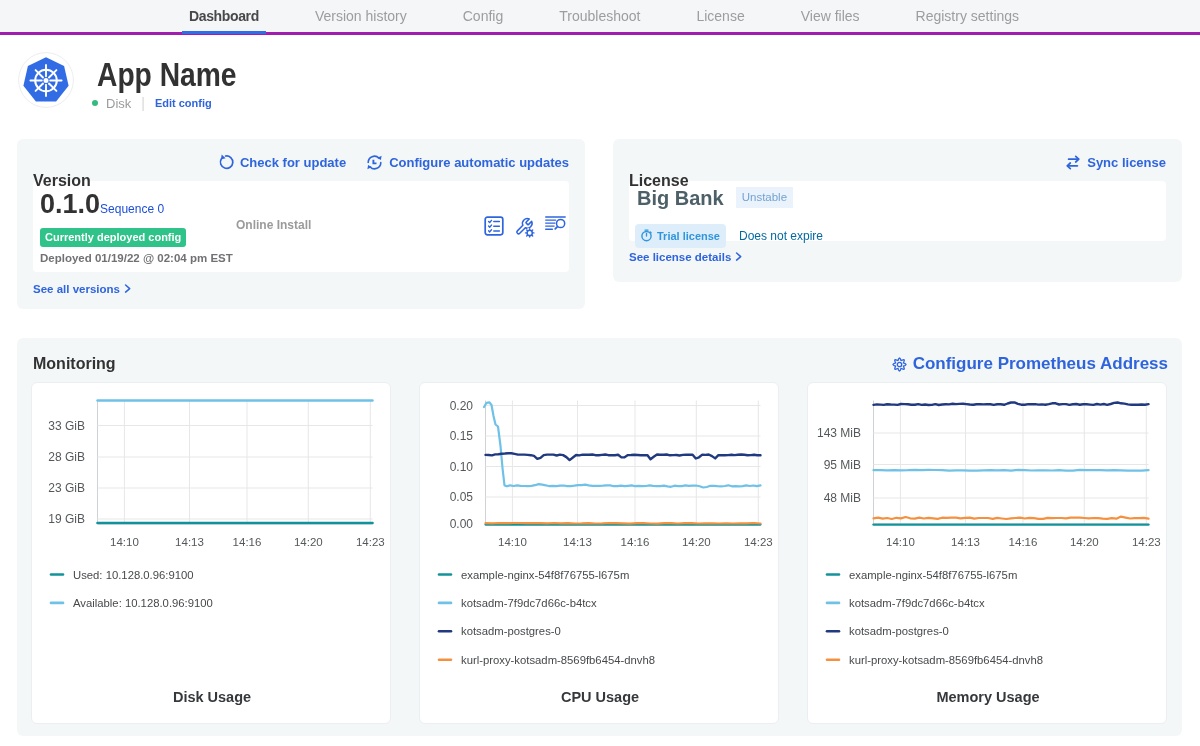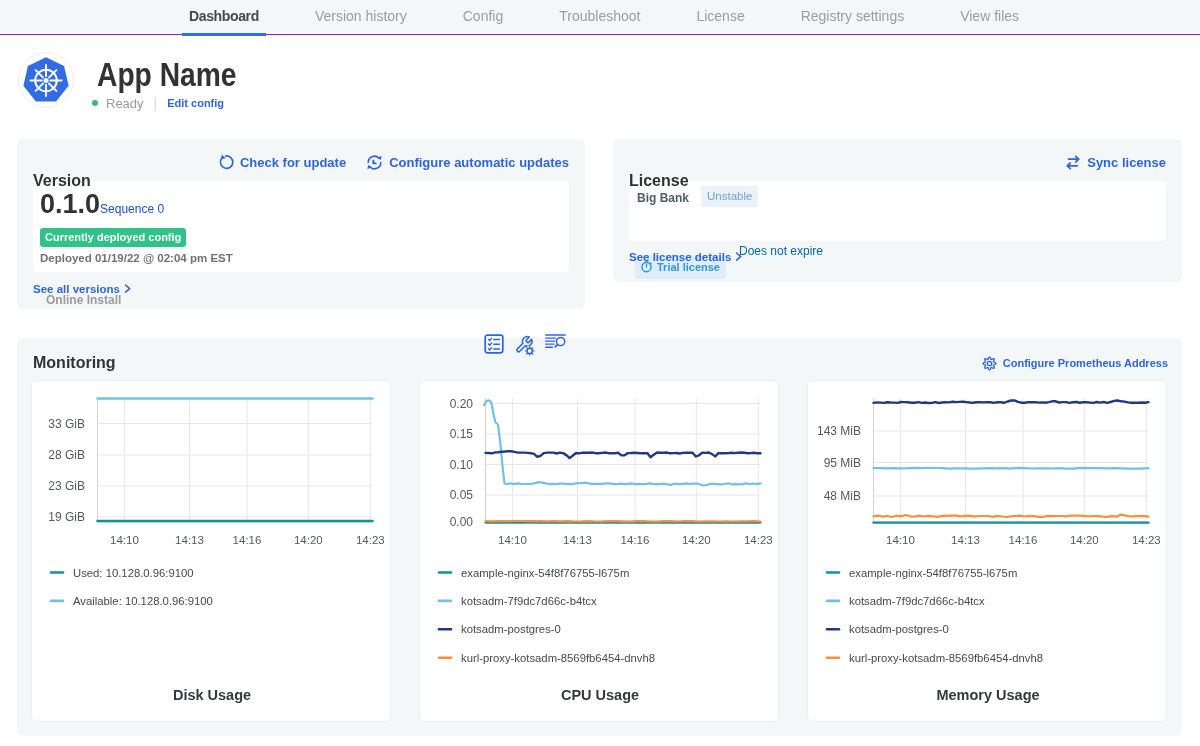--- a/index.html
+++ b/index.html
@@ -1,90 +1,90 @@
 <!DOCTYPE html>
 <html><head><meta charset="utf-8">
 <style>
 * { margin:0; padding:0; box-sizing:border-box; }
 html,body { width:1200px; height:746px; background:#fff; font-family:"Liberation Sans",sans-serif; overflow:hidden; }
-.nav { height:35px; background:#f4f6f8; border-bottom:1px solid #a21caf; display:flex; justify-content:center; padding-left:8px; }
+.nav { height:35px; background:#f4f6f8; border-bottom:3px solid #a21caf; display:flex; justify-content:center; padding-left:8px; }
 .tab { padding:0 28px; line-height:33px; font-size:14px; color:#9b9d9f; position:relative; }
 .tab.active { color:#48484a; font-weight:bold; letter-spacing:-0.35px; }
 .tab.active::after { content:""; position:absolute; left:21px; right:21px; bottom:-2px; height:3px; background:#326de6; }
 .hdr { display:flex; padding:17px 0 0 18px; }
 .hdr .txt { margin-left:23px; padding-top:3px; }
 h1 { font-size:34px; font-weight:800; color:#323232; transform:scaleX(0.83); transform-origin:left center; white-space:nowrap; }
 .status { margin-top:1px; margin-left:-5px; display:flex; align-items:center; font-size:13px; color:#9b9b9b; }
 .dot { width:6px; height:6px; border-radius:50%; background:#36ba7e; margin-right:8px; }
 .sep { color:#d8d8d8; margin:0 10px 0 10px; font-size:14px; }
 .link { color:#2f65dc; font-weight:bold; }
 .editcfg { font-size:11px; }
 .row1 { display:flex; margin:28px 18px 0 17px; gap:28px; }
 .card { background:#f4f7f8; border-radius:6px; padding:14px 16px 16px; }
 .vcard { width:568px; height:170px; }
 .lcard { width:569px; height:143px; }
 .cardhead { display:flex; align-items:center; justify-content:space-between; }
 .cardhead h2 { font-size:16px; color:#323232; position:relative; top:19px; }
 .links { display:flex; align-items:center; gap:20px; font-size:13px; }
 .ilink { display:flex; align-items:center; gap:6px; color:#2f65dc; font-weight:bold; }
-.whitebox { background:#fff; border-radius:4px; margin-top:10px;flex-direction:column; }
+.whitebox { background:#fff; border-radius:4px; margin-top:10px; }
 .vbox { height:91px; padding:8px 0 0 7px; display:flex; }
 .vercol { width:190px; flex-shrink:0; }
 .verline { display:flex; align-items:baseline; }
 .vernum { font-size:27px; font-weight:800; color:#323232; }
 .seq { font-size:12px; color:#1d4ed8; }
 .badge-green { display:inline-block; background:#2fc389; color:#fff; font-size:11px; font-weight:bold; border-radius:3px; padding:3px 5px 4px; margin-top:8px; white-space:nowrap; }
 .deployed { font-size:11.5px; font-weight:bold; color:#717174; margin-top:5px; white-space:nowrap; }
 .midcol { width:190px; flex-shrink:0; margin-left:6px; padding-top:29px; font-size:12px; font-weight:bold; color:#9b9b9b; white-space:nowrap; }
 .iconcol { display:flex; align-items:flex-start; gap:10px; margin-left:auto; margin-top:27px; padding-right:3px; }
 .seeall { margin-top:11px; font-size:11.5px; font-weight:bold; color:#2f65dc; }
 .lbox { height:60px; padding:6px 14px 0 8px; }
 .bigbank { display:flex; align-items:center; }
-.bigbank b { font-size:12px; color:#4d6068; }
+.bigbank b { font-size:20px; color:#4d6068; }
 .badge-blue { background:#eaf2fb; color:#73a3d2; font-size:11.5px; border-radius:0; padding:4px 6px 5px; margin-left:12px; position:relative; top:-1px; }
 .lrow2 { display:flex; align-items:center; margin-top:14px; margin-left:-2px; }
-.badge-trial { background:#ddedfa; color:#3095dc; font-size:11px; font-weight:bold; border-radius:4px; padding:5px 6px 6px 5px; display:flex; align-items:center; gap:4px;margin-top:33px; }
+.badge-trial { background:#ddedfa; color:#3095dc; font-size:11px; font-weight:bold; border-radius:4px; padding:5px 6px 6px 5px; display:flex; align-items:center; gap:4px; }
 .noexpire { font-size:12px; color:#0369a1; margin-left:13px; }
 .seelic { margin-top:10px; font-size:11.5px; font-weight:bold; color:#2f65dc; }
 .moncard { margin:29px 18px 0 17px; width:1165px; height:398px; padding:14px 14px; }
 .monhead { display:flex; justify-content:space-between; align-items:center; padding-left:2px; margin-top:2px; }
 .monhead h2 { font-size:16px; color:#323232; }
 .charts { display:flex; gap:28px; margin-top:8px; }
 .chartcard { width:360px; height:342px; background:#fff; border:1px solid #eceff1; border-radius:6px; overflow:hidden; }
 </style></head>
 <body>
 <div class="nav">
   <div class="tab active">Dashboard</div>
   <div class="tab">Version history</div>
   <div class="tab">Config</div>
   <div class="tab">Troubleshoot</div>
   <div class="tab">License</div>
+  <div class="tab">View files</div>
   <div class="tab">Registry settings</div>
-  <div class="tab">View files</div>
 </div>
 <div class="hdr">
   <svg width="56" height="56" viewBox="0 0 56 56">
 <circle cx="28" cy="28" r="27.4" fill="#fff" stroke="#ededed" stroke-width="1"></circle>
 <polygon points="28.0,5.3 46.1,14.0 50.6,33.7 38.1,49.4 17.9,49.4 5.4,33.7 9.9,14.0" fill="#326ce5"></polygon>
 <circle cx="28" cy="28.5" r="10.8" stroke="#fff" stroke-width="2" fill="none"></circle>
 <circle cx="28" cy="28.5" r="2.5" fill="#fff"></circle>
 <line x1="28.0" y1="24.3" x2="28.0" y2="12.9" stroke="#fff" stroke-width="1.9" stroke-linecap="round"></line>
       <line x1="31.0" y1="25.5" x2="38.4" y2="18.1" stroke="#fff" stroke-width="1.9" stroke-linecap="round"></line>
       <line x1="32.2" y1="28.5" x2="43.6" y2="28.5" stroke="#fff" stroke-width="1.9" stroke-linecap="round"></line>
       <line x1="31.0" y1="31.5" x2="38.4" y2="38.9" stroke="#fff" stroke-width="1.9" stroke-linecap="round"></line>
       <line x1="28.0" y1="32.7" x2="28.0" y2="44.1" stroke="#fff" stroke-width="1.9" stroke-linecap="round"></line>
       <line x1="25.0" y1="31.5" x2="17.6" y2="38.9" stroke="#fff" stroke-width="1.9" stroke-linecap="round"></line>
       <line x1="23.8" y1="28.5" x2="12.4" y2="28.5" stroke="#fff" stroke-width="1.9" stroke-linecap="round"></line>
       <line x1="25.0" y1="25.5" x2="17.6" y2="18.1" stroke="#fff" stroke-width="1.9" stroke-linecap="round"></line>
 </svg>
   <div class="txt">
     <h1>App Name</h1>
     <div class="status">
         <span class="dot"></span>
-        <span>Ready</span>
+        <span>Disk</span>
         <span class="sep">|</span>
         <span class="link editcfg">Edit config</span>
       </div>
   </div>
 </div>
 <div class="row1">
   <div class="card vcard">
     <div class="cardhead">
       <h2>Version</h2>
       <div class="links">
@@ -183,21 +183,21 @@
         </div>
     </div>
     <div class="seelic">See license details<svg width="8" height="10" viewBox="0 0 9 11" fill="none" style="margin-left:4px;vertical-align:-1px">
 <path d="M1.8 1 L6.4 5 L1.8 9" stroke="#2f65dc" stroke-width="1.7" fill="none" stroke-linecap="round" stroke-linejoin="round"></path>
 </svg></div>
   </div>
 </div>
 <div class="card moncard">
   <div class="monhead">
     <h2>Monitoring</h2>
-    <span class="ilink" style="font-size:11px"><svg width="15" height="15" viewBox="0 0 15 15" fill="none">
+    <span class="ilink" style="font-size:17px"><svg width="15" height="15" viewBox="0 0 15 15" fill="none">
 <path d="M14.00,7.50 L13.63,8.10 L12.75,8.54 L11.84,8.82 L11.38,9.11 L11.50,9.64 L11.95,10.47 L12.26,11.41 L12.10,12.10 L11.41,12.26 L10.47,11.95 L9.64,11.50 L9.11,11.38 L8.82,11.84 L8.54,12.75 L8.10,13.63 L7.50,14.00 L6.90,13.63 L6.46,12.75 L6.18,11.84 L5.89,11.38 L5.36,11.50 L4.53,11.95 L3.59,12.26 L2.90,12.10 L2.74,11.41 L3.05,10.47 L3.50,9.64 L3.62,9.11 L3.16,8.82 L2.25,8.54 L1.37,8.10 L1.00,7.50 L1.37,6.90 L2.25,6.46 L3.16,6.18 L3.62,5.89 L3.50,5.36 L3.05,4.53 L2.74,3.59 L2.90,2.90 L3.59,2.74 L4.53,3.05 L5.36,3.50 L5.89,3.62 L6.18,3.16 L6.46,2.25 L6.90,1.37 L7.50,1.00 L8.10,1.37 L8.54,2.25 L8.82,3.16 L9.11,3.62 L9.64,3.50 L10.47,3.05 L11.41,2.74 L12.10,2.90 L12.26,3.59 L11.95,4.53 L11.50,5.36 L11.38,5.89 L11.84,6.18 L12.75,6.46 L13.63,6.90 Z" stroke="#2f65dc" stroke-width="1.3" fill="none"></path>
 <circle cx="7.5" cy="7.5" r="2.2" stroke="#2f65dc" stroke-width="1.3" fill="none"></circle>
 </svg>Configure Prometheus Address</span>
   </div>
   <div class="charts">
     <div class="chartcard"><svg class="chart" width="360" height="342" viewBox="0 0 360 342">
 <line x1="92.4" y1="17.5" x2="92.4" y2="141.0" stroke="#e7e7e7" stroke-width="1"></line>
 <line x1="157.5" y1="17.5" x2="157.5" y2="141.0" stroke="#e7e7e7" stroke-width="1"></line>
 <line x1="215.0" y1="17.5" x2="215.0" y2="141.0" stroke="#e7e7e7" stroke-width="1"></line>
 <line x1="276.3" y1="17.5" x2="276.3" y2="141.0" stroke="#e7e7e7" stroke-width="1"></line>

